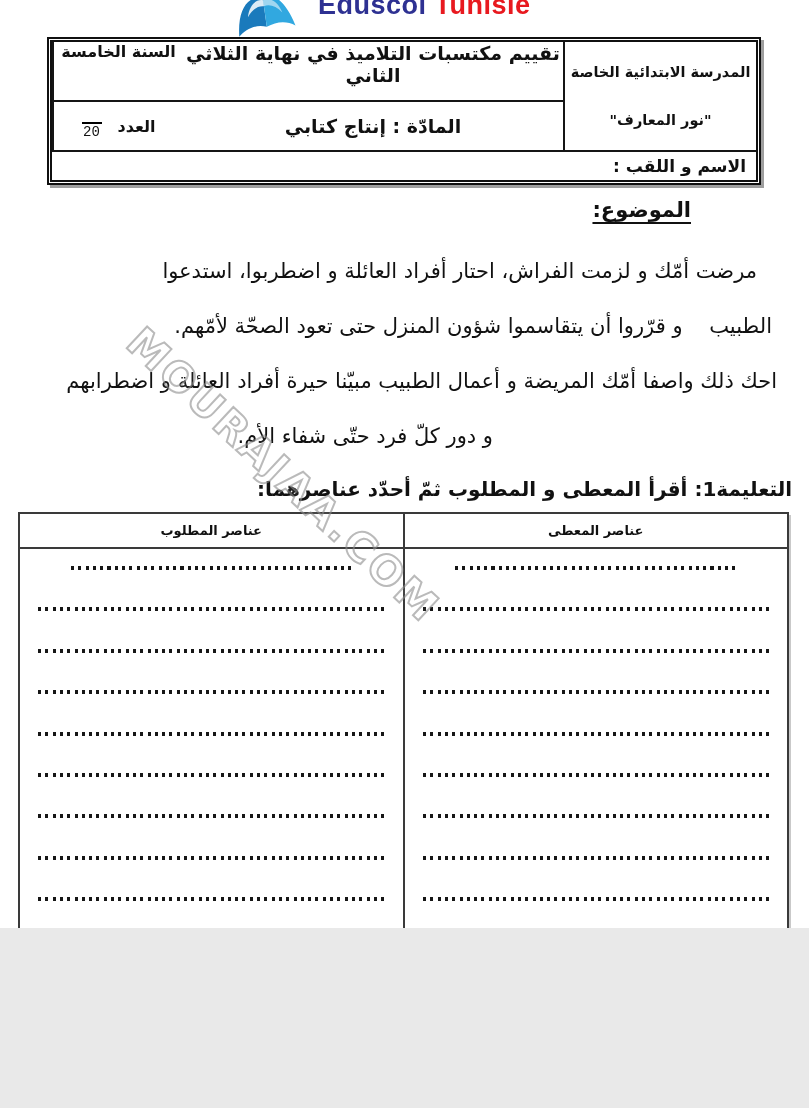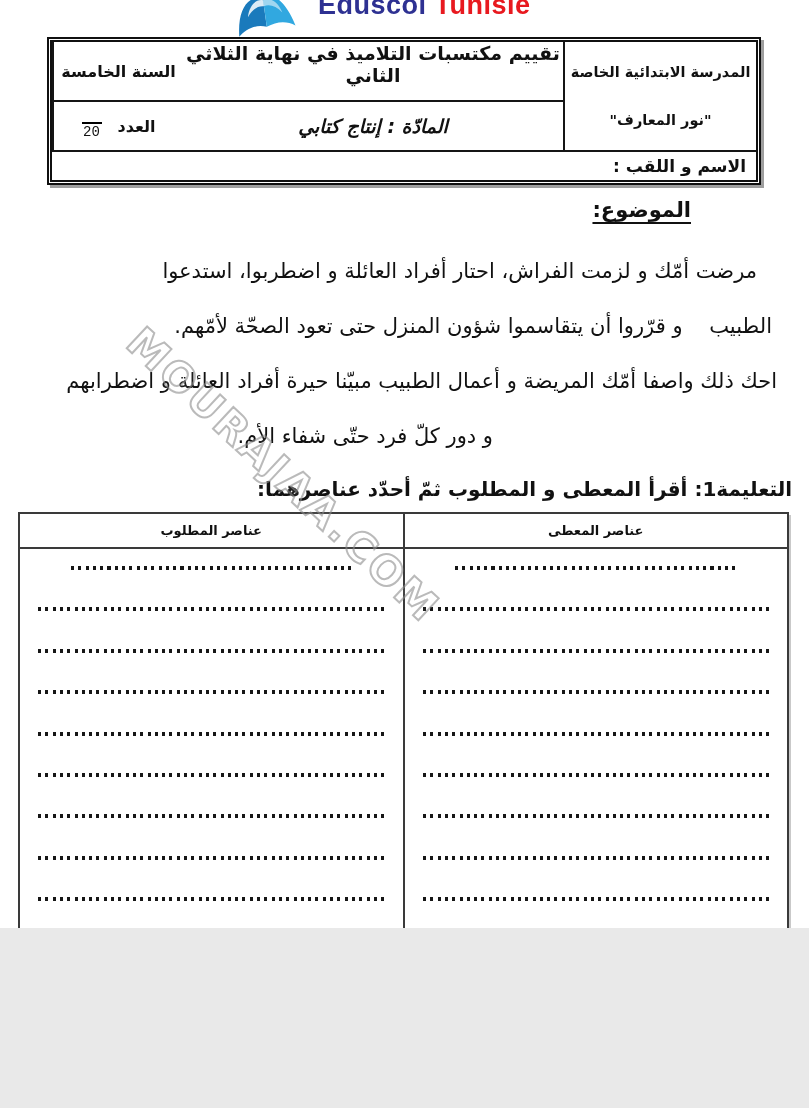--- a/index.html
+++ b/index.html
@@ -42,25 +42,25 @@
     font-size:14.5px;text-align:center;padding:6px 4px;
   }
   .cell-title{
     grid-column:2;grid-row:1;
     border-bottom:2px solid #151515;
     font-size:19px;text-align:center;
   }
   .cell-year{
     grid-column:3;grid-row:1;
     border-left:2px solid #151515;border-bottom:2px solid #151515;
-    font-size:16px;text-align:center;padding-top:20px;
+    font-size:16px;text-align:center;padding-top:0;
   }
   .cell-subject{
     grid-column:2;grid-row:2;
-    font-size:19px;text-align:right;display:flex;align-items:center;justify-content:center;font-style:italic;
+    font-size:19px;text-align:right;display:flex;align-items:center;justify-content:center;
   }
   .cell-score{
     grid-column:3;grid-row:2;
     border-left:2px solid #151515;
     font-size:16px;display:flex;align-items:center;justify-content:center;gap:16px;
   }
   .score-fraction{display:inline-flex;flex-direction:column;align-items:center;font-weight:normal;}
   .frac-top{display:block;width:20px;height:9px;border-bottom:2px solid #000;}
   .frac-bottom{font-family:Liberation Mono, monospace;font-size:14px;line-height:16px;}
   .cell-name{

